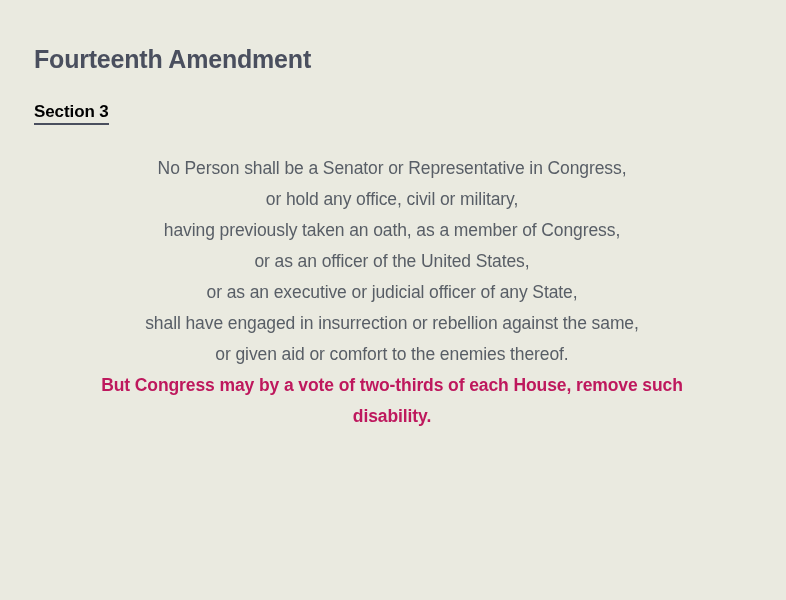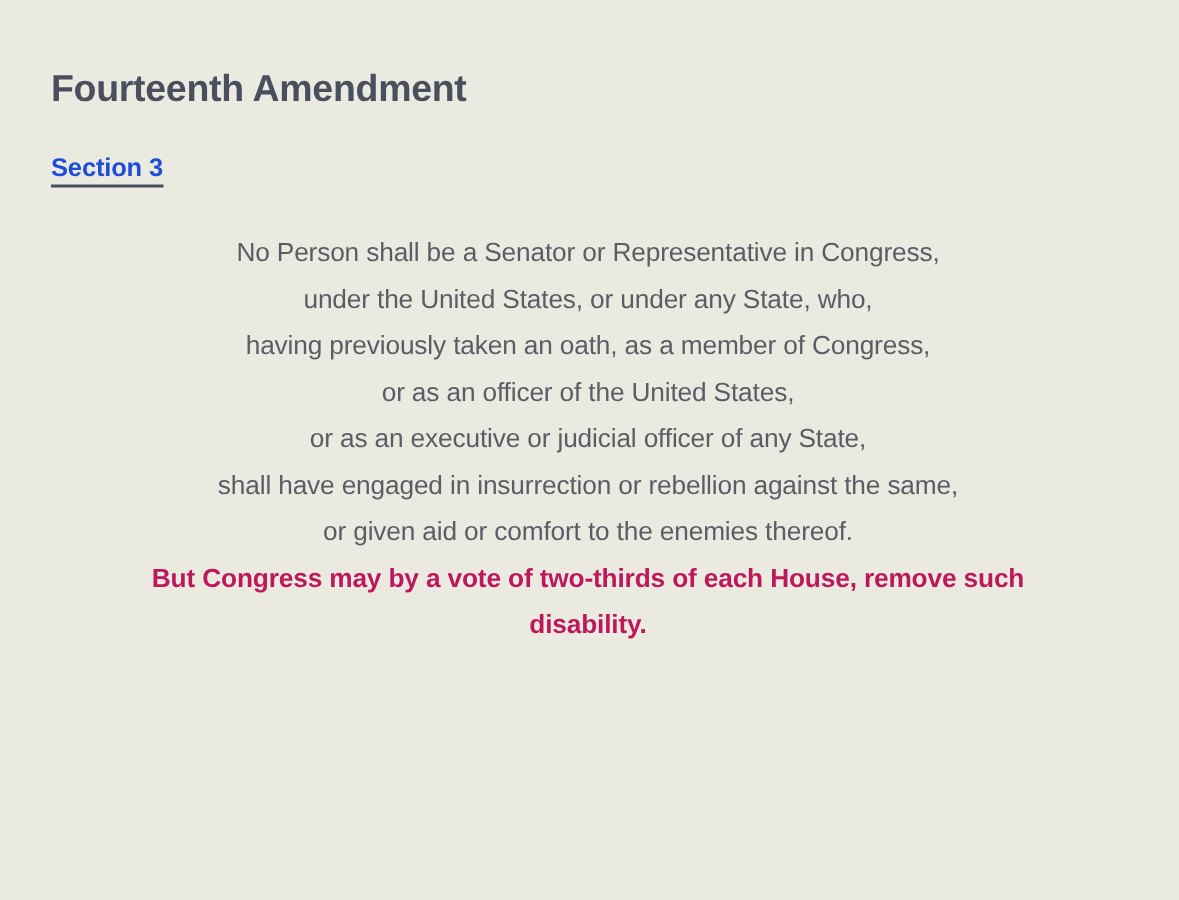--- a/index.html
+++ b/index.html
@@ -26,21 +26,21 @@
     font-weight: bold;
     color: #4a4f5e;
     letter-spacing: -0.2px;
     line-height: 30px;
     margin: 0 0 0 0;
     padding-top: 4px;
   }
   .section-heading {
     font-size: 17px;
     font-weight: bold;
-    color: #1d4ed8;
+    color: #000000;
     letter-spacing: -0.1px;
     margin: 0;
     padding-top: 28px;
     display: block;
   }
   .section-heading-label {
     display: inline-block;
     border-bottom: 2px solid #4a4f5e;
     padding-bottom: 1px;
   }
@@ -64,21 +64,21 @@
 <body style="background: rgb(234, 234, 224);">
 
 <div class="page">
 
   <h1 class="doc-title">Fourteenth Amendment</h1>
 
   <h2 class="section-heading"><span class="section-heading-label">Section 3</span></h2>
 
   <div class="body-block" id="body-block">
       <div class="body-line">No Person shall be a Senator or Representative in Congress,</div>
-      <div class="body-line">under the United States, or under any State, who,</div>
+      <div class="body-line">or hold any office, civil or military,</div>
       <div class="body-line">having previously taken an oath, as a member of Congress,</div>
       <div class="body-line">or as an officer of the United States,</div>
       <div class="body-line">or as an executive or judicial officer of any State,</div>
       <div class="body-line">shall have engaged in insurrection or rebellion against the same,</div>
       <div class="body-line">or given aid or comfort to the enemies thereof.</div>
       <div class="body-line emphasis">But Congress may by a vote of two-thirds of each House, remove such</div>
       <div class="body-line emphasis">disability.</div>
     </div>
 
 </div>

